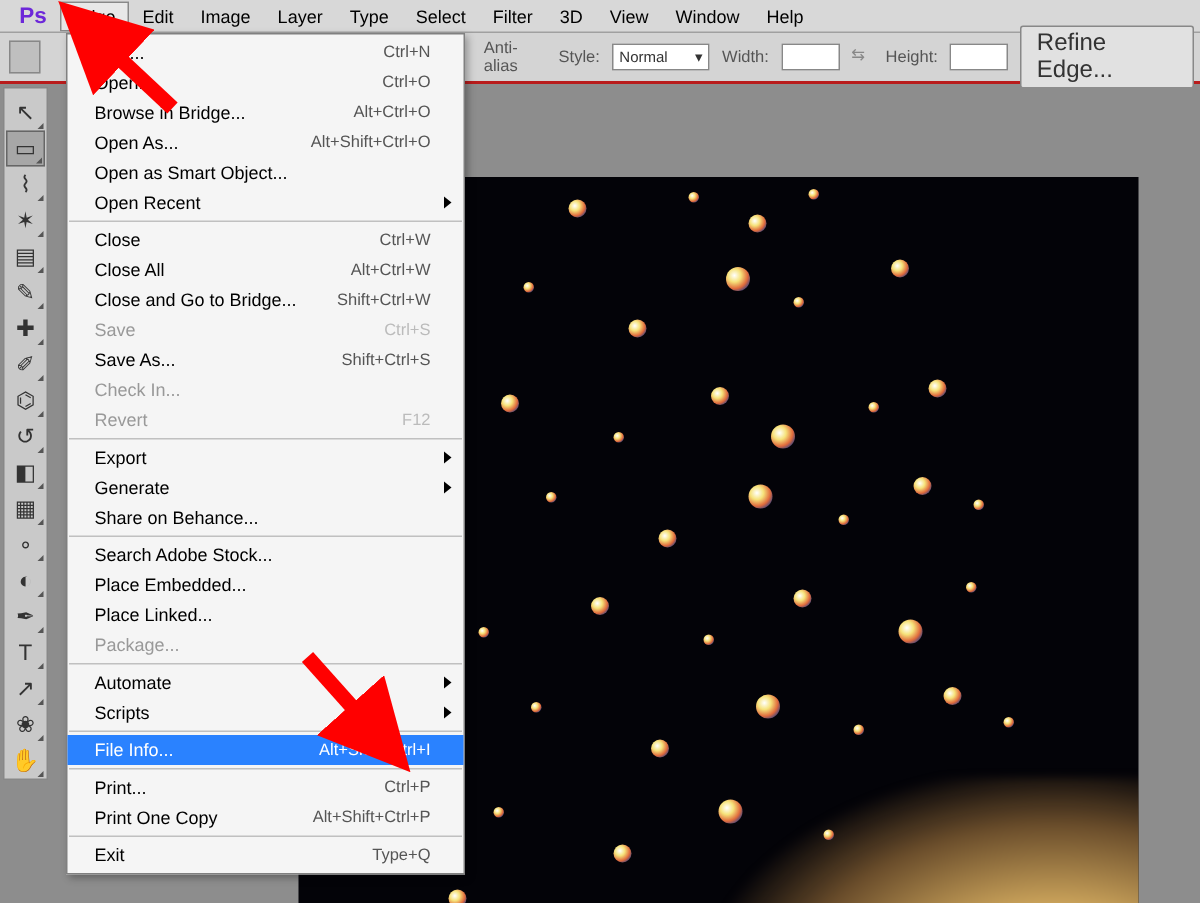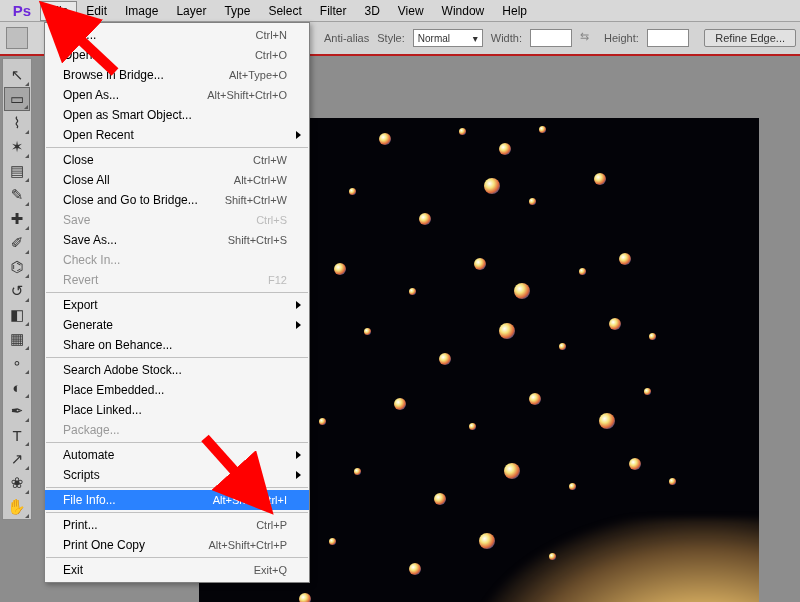--- a/index.html
+++ b/index.html
@@ -11,21 +11,21 @@
   .menuitem { padding:3px 9px; cursor:default; }
   .menuitem.open { background:#e8e8e8; border:1px solid #888; padding:2px 8px;}
   
   
   .optbar { height:34px; background:#d4d4d4; border-bottom:2px solid #b91c1c; display:flex; align-items:center; font-size:11px; color:#333; padding-left:6px; gap:8px;}
   .opt-sq { width:22px; height:22px; border:1px solid #888; background:#bfbfbf; margin-right:8px;}
   .opt-label { color:#555;}
   .opt-select { width:70px; height:18px; border:1px solid #888; background:#fff; font-size:10px; display:flex; align-items:center; padding:0 4px; justify-content:space-between;}
   .opt-input { width:42px; height:18px; border:1px solid #888; background:#fff;}
   .swap-icon { width:16px; height:16px; color:#888;}
-  .refine-btn { margin-left:auto; margin-right:4px; padding:2px 10px; border:1px solid #888; background:#e1e1e1; font-size:11px; border-radius:2px;}
+  .refine-btn { margin-left:auto; margin-right:4px; padding:2px 10px; border:1px solid #888; background:#e1e1e1; font-size:16px; border-radius:2px;}
 
   
   .toolbar { position:absolute; left:2px; top:58px; width:30px; background:#c9c9c9; border:1px solid #888; display:flex; flex-direction:column; align-items:center; padding-top:4px;}
   .tool { width:26px; height:24px; display:flex; align-items:center; justify-content:center; color:#333; font-size:15px; cursor:pointer; position:relative;}
   .tool.sel { background:#a7a7a7; border:1px solid #666;}
   .tri { position:absolute; right:1px; bottom:1px; width:0;height:0;border-left:4px solid transparent;border-bottom:4px solid #555;}
 
   
   .dropdown { position:absolute; left:44px; top:22px; width:266px; background:#f5f5f5; border:1px solid #808080; box-shadow:2px 2px 5px rgba(0,0,0,.3); font-size:12px; color:#000; padding:2px 0;}
   .dd-row { display:flex; align-items:center; height:20px; padding:0 22px 0 18px; justify-content:space-between; cursor:default; position:relative;}
@@ -48,21 +48,21 @@
   
   .arrow { position:absolute; pointer-events:none; }
   .arrow svg { overflow:visible; }
 </style>
 </head>
 <body>
 
 <div class="menubar">
   <div class="logo">Ps</div>
   <div id="menubar-items" style="display: flex;">
-      <div class="menuitem open">File</div>
+      <div class="menuitem open">Edge</div>
       <div class="menuitem">Edit</div>
       <div class="menuitem">Image</div>
       <div class="menuitem">Layer</div>
       <div class="menuitem">Type</div>
       <div class="menuitem">Select</div>
       <div class="menuitem">Filter</div>
       <div class="menuitem">3D</div>
       <div class="menuitem">View</div>
       <div class="menuitem">Window</div>
       <div class="menuitem">Help</div>
@@ -161,21 +161,21 @@
     <div class="dd-row">
       <span>New...</span>
       <span class="dd-shortcut">Ctrl+N</span>
     </div>
     <div class="dd-row">
       <span>Open...</span>
       <span class="dd-shortcut">Ctrl+O</span>
     </div>
     <div class="dd-row">
       <span>Browse in Bridge...</span>
-      <span class="dd-shortcut">Alt+Type+O</span>
+      <span class="dd-shortcut">Alt+Ctrl+O</span>
     </div>
     <div class="dd-row">
       <span>Open As...</span>
       <span class="dd-shortcut">Alt+Shift+Ctrl+O</span>
     </div>
     <div class="dd-row">
       <span>Open as Smart Object...</span>
     </div>
     <div class="dd-row dd-sub">
       <span>Open Recent</span>
@@ -248,21 +248,21 @@
       <span>Print...</span>
       <span class="dd-shortcut">Ctrl+P</span>
     </div>
     <div class="dd-row">
       <span>Print One Copy</span>
       <span class="dd-shortcut">Alt+Shift+Ctrl+P</span>
     </div>
     <div class="dd-sep"></div>
     <div class="dd-row">
       <span>Exit</span>
-      <span class="dd-shortcut">Exit+Q</span>
+      <span class="dd-shortcut">Type+Q</span>
     </div>
   </div>
 
 <div class="arrow" style="left:60px; top:22px;">
   <svg width="70" height="60">
       <defs>
         <marker id="ah1" markerWidth="6" markerHeight="6" refX="2" refY="3" orient="auto">
           <path d="M0,0 L6,3 L0,6 Z" fill="#ff0000"></path>
         </marker>
       </defs>

